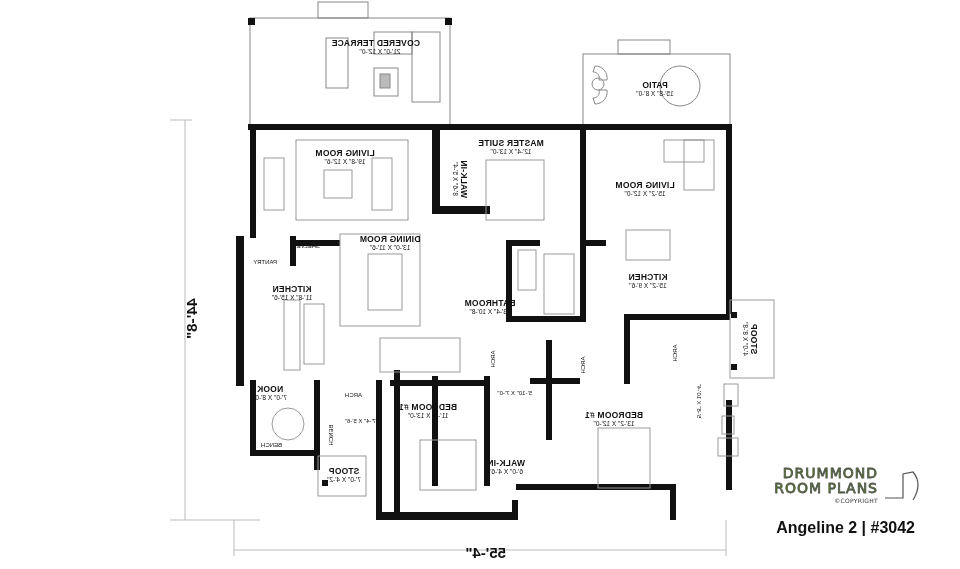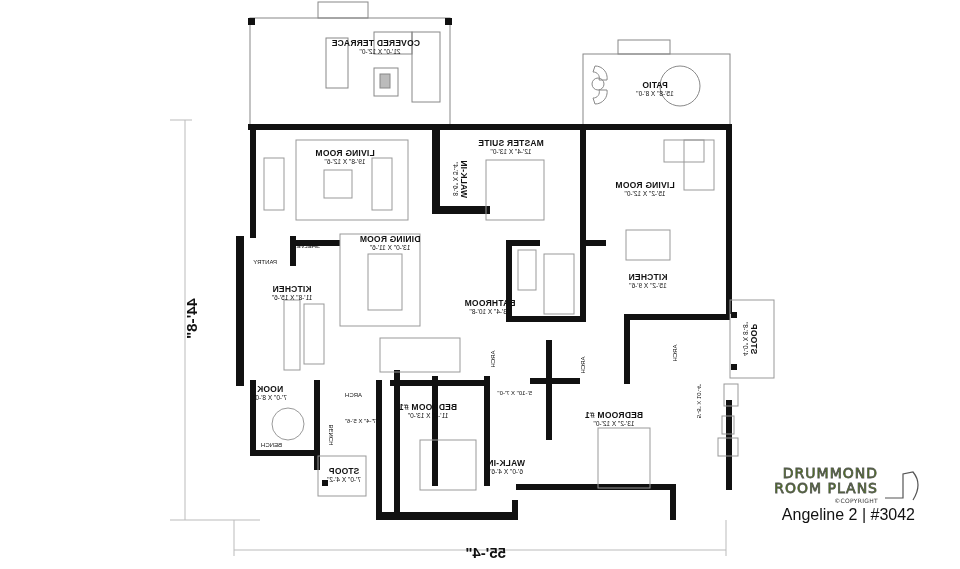--- a/index.html
+++ b/index.html
@@ -7,21 +7,21 @@
   #plan{position:absolute;left:0;top:0;width:960px;height:569px;}
   .mirror{transform:scaleX(-1);transform-origin:480px 0;}
   .lbl{position:absolute;text-align:center;color:#111;white-space:nowrap;}
   .lbl .nm{font-weight:bold;font-size:8.5px;letter-spacing:0.2px;display:block;line-height:10px;}
   .lbl .dm{font-size:6.5px;display:block;line-height:8px;}
   .small{position:absolute;font-size:6px;color:#111;white-space:nowrap;}
   .dimtxt{position:absolute;font-weight:bold;font-size:15px;color:#111;white-space:nowrap;}
   .brand{position:absolute;left:765px;top:466px;width:190px;}
   .brand .b1{font-family:"DejaVu Sans",sans-serif;font-size:14px;color:#4d7c0f;-webkit-text-stroke:0.8px #555;letter-spacing:1px;line-height:15px;text-align:right;width:113px;}
   .brand .b2{font-family:"DejaVu Sans",sans-serif;font-size:6px;color:#333;text-align:right;width:113px;margin-top:1px;letter-spacing:0.3px;}
-  .brand .b3{font-size:16px;font-weight:normal;color:#111;margin-top:2px;text-align:right;width:150px;}
+  .brand .b3{font-size:16px;font-weight:bold;color:#111;margin-top:15px;text-align:right;width:150px;}
 </style>
 </head>
 <body>
 
 <div id="plan" class="mirror">
   <svg width="960" height="569" viewBox="0 0 960 569" xmlns="http://www.w3.org/2000/svg">
 
     <g stroke="#bbb" stroke-width="1" fill="none">
       <line x1="234" y1="550" x2="726" y2="550"></line>
       <line x1="234" y1="520" x2="234" y2="556"></line>

